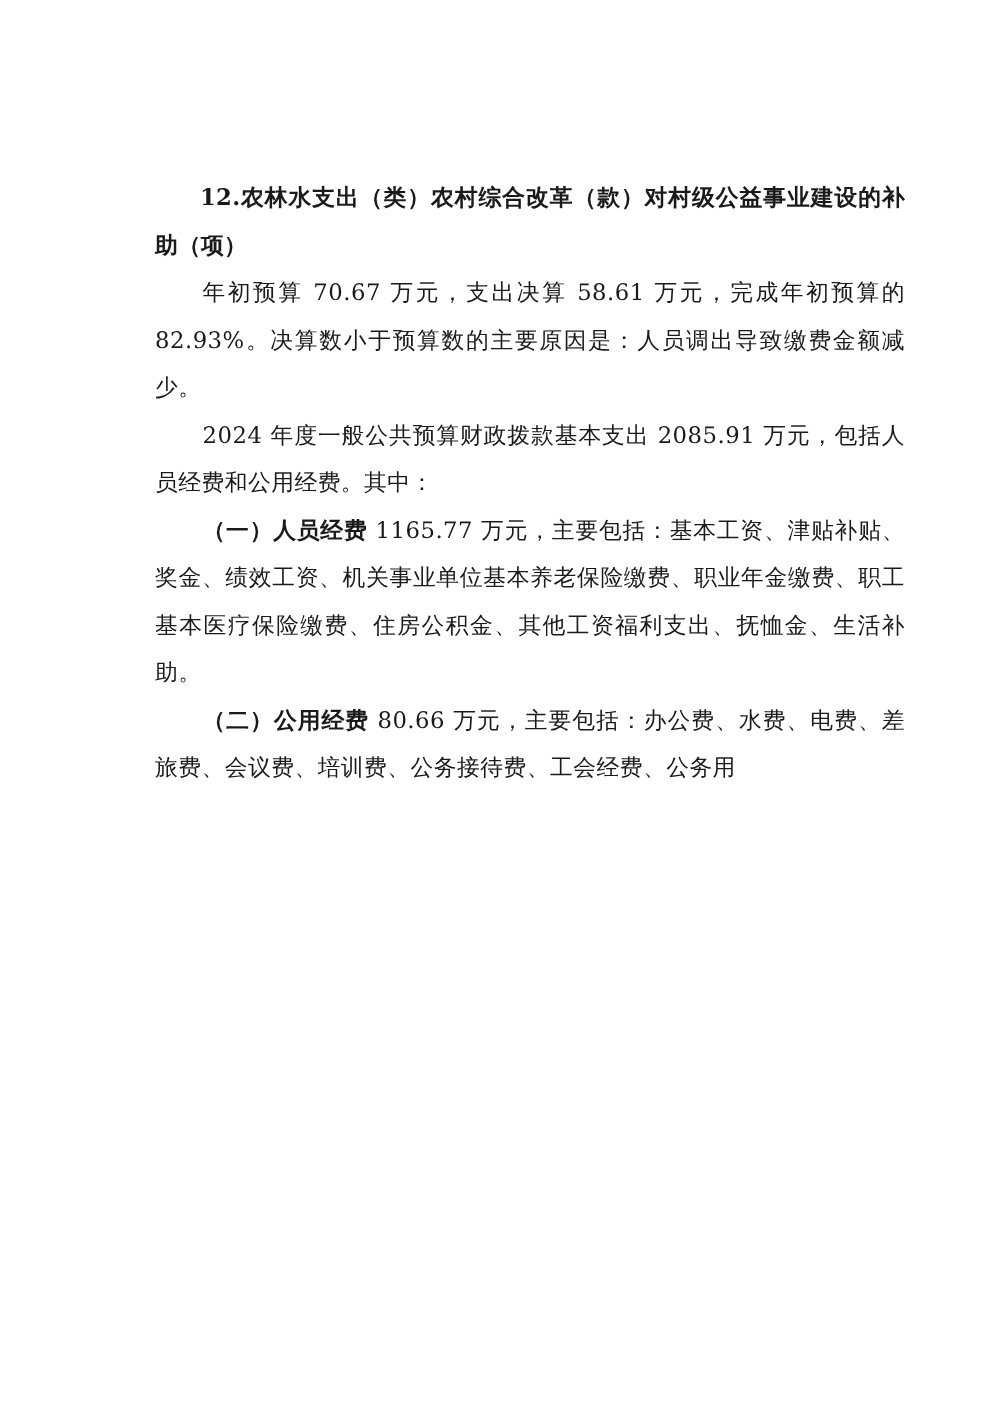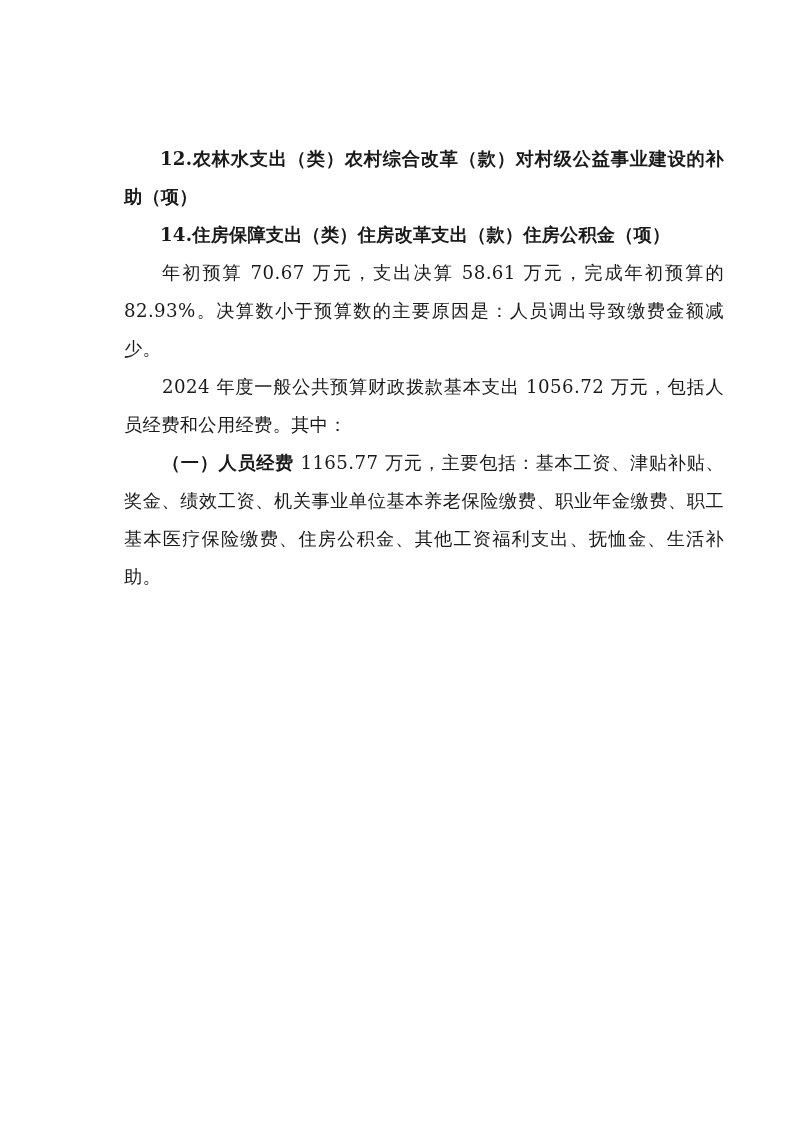--- a/index.html
+++ b/index.html
@@ -55,24 +55,24 @@
 <body>
 
 <div class="page">
   <div class="doc-body">
 
     <p class="heading">12.农林水支出（类）农村综合改革（款）对村级公益事业建设的补助（项）</p>
 
 
 
 
-    <p class="heading">14.住房保障支出（类）住房改革支出（款）住房公积金（项）</p>
 
     <p class="para">年初预算 70.67 万元，支出决算 58.61 万元，完成年初预算的 82.93%。决算数小于预算数的主要原因是：人员调出导致缴费金额减少。</p>
 
 
-    <p class="para">2024 年度一般公共预算财政拨款基本支出 1056.72 万元，包括人员经费和公用经费。其中：</p>
+    <p class="para">2024 年度一般公共预算财政拨款基本支出 2085.91 万元，包括人员经费和公用经费。其中：</p>
 
     <p class="para"><span class="b">（一）人员经费</span><span> 1165.77 万元，主要包括：基本工资、津贴补贴、奖金、绩效工资、机关事业单位基本养老保险缴费、职业年金缴费、职工基本医疗保险缴费、住房公积金、其他工资福利支出、抚恤金、生活补助。</span></p>
 
+    <p class="para"><span class="b">（二）公用经费</span><span> 80.66 万元，主要包括：办公费、水费、电费、差旅费、会议费、培训费、公务接待费、工会经费、公务用</span></p>
 
   </div>
 </div>
 
 </body></html>

